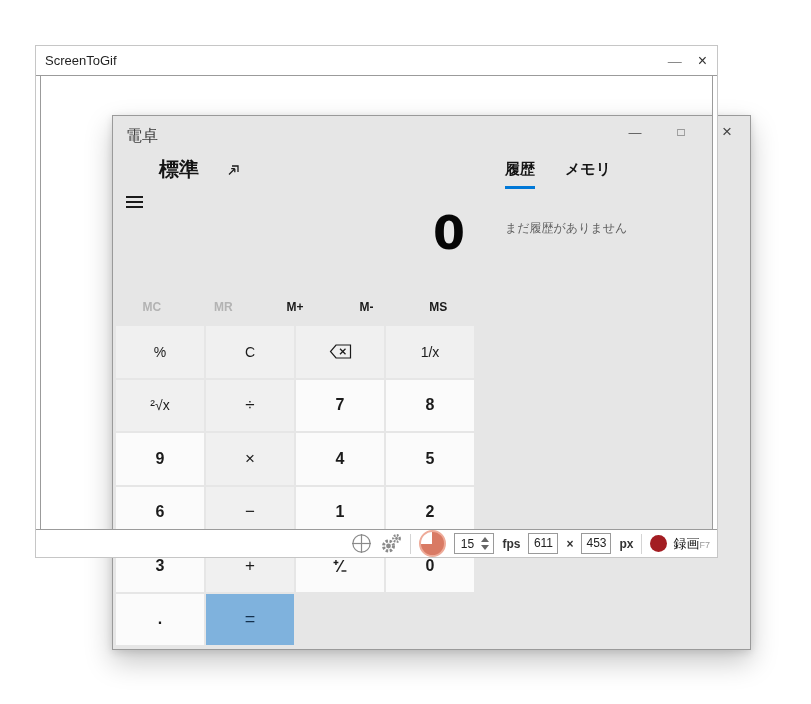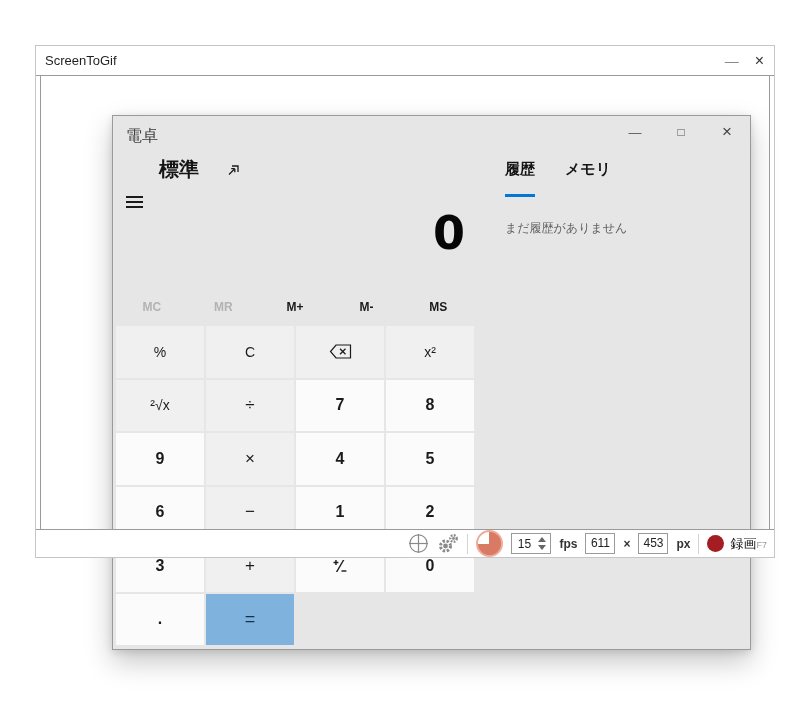--- a/index.html
+++ b/index.html
@@ -17,42 +17,42 @@
   .calc-ctrl.close { font-size:17px; color:#444; }
   .calc-ctrl.max { font-size:12px; color:#555; }
 
   .calc-mode { position:absolute; left:46px; top:40px; font-size:20px; font-weight:700; color:#141414; }
   .keep-on-top { position:absolute; left:113px; top:47px; width:15px; height:15px; }
   .hamburger { position:absolute; left:13px; top:80px; width:17px; height:12px;
                display:flex; flex-direction:column; justify-content:space-between; }
   .hamburger i { display:block; height:2px; background:#1a1a1a; }
 
   .tabs { position:absolute; left:392px; top:44px; display:flex; gap:30px; }
-  .tab { font-size:15px; font-weight:700; color:#141414; padding-bottom:15px; }
+  .tab { font-size:15px; font-weight:700; color:#141414; padding-bottom:7px; }
   .tab.active { border-bottom:3px solid #0078d7; }
   .history-empty { position:absolute; left:392px; top:104px; font-size:12px; color:#5e5e5e; }
 
   .display { position:absolute; left:10px; top:90px; width:342px; text-align:right;
              font-size:46px; font-weight:600; color:#060606; font-family:"DejaVu Sans", sans-serif; }
 
   .memrow { position:absolute; left:3px; top:179px; width:358px; height:24px; display:flex; }
   .mem { flex:1; text-align:center; font-size:12px; font-weight:700; color:#1a1a1a; line-height:24px; }
   .mem.disabled { color:#b3b3b3; }
 
   .keypad { position:absolute; left:3px; top:210px; width:358px; height:319px;
             display:grid; grid-template-columns:repeat(4,1fr); grid-template-rows:repeat(6,1fr); gap:2px; }
   .key { display:flex; align-items:center; justify-content:center; background:#f0f0f0;
          color:#1b1b1b; font-size:14px; }
   .key.num { background:#fbfbfb; font-size:16px; font-weight:600; }
   .key.op { font-size:17px; }
   .key.eq { background:#7fb2dd; color:#14314d; font-size:18px; }
   .key svg { display:block; }
 
   
-  .stg { position:absolute; left:35px; top:45px; width:740px; height:513px; z-index:3;
+  .stg { position:absolute; left:35px; top:45px; width:683px; height:513px; z-index:3;
          border:1px solid #c6c6c6; display:flex; flex-direction:column; background:transparent; }
   .stg-header { height:30px; background:#fff; border-bottom:1px solid #9b9b9b; position:relative; flex:none; }
   .stg-title { position:absolute; left:9px; top:7px; font-size:13px; color:#1f1f1f; }
   .stg-controls { position:absolute; right:10px; top:0; height:30px; display:flex; gap:16px; align-items:center; }
   .stg-min { color:#8a8a8a; font-size:14px; }
   .stg-close { color:#333; font-size:16px; }
   .stg-middle { height:453px; display:flex; flex:none; }
   .stg-edge { width:5px; background:#fff; flex:none; }
   .stg-edge.l { border-right:1px solid #9b9b9b; }
   .stg-edge.r { border-left:1px solid #9b9b9b; }
@@ -128,21 +128,21 @@
       <div class="key">%</div>
       <div class="key">C</div>
       <div class="key">
         <svg width="23" height="15" viewBox="0 0 23 15">
           <path d="M7 1 H21.5 V14 H7 L1.5 7.5 Z" fill="none" stroke="#1b1b1b" stroke-width="1.2"></path>
           <line x1="11" y1="4.8" x2="16.5" y2="10.2" stroke="#1b1b1b" stroke-width="1.2"></line>
           <line x1="16.5" y1="4.8" x2="11" y2="10.2" stroke="#1b1b1b" stroke-width="1.2"></line>
         </svg>
       </div>
 
-      <div class="key">x²</div>
+      <div class="key">1/x</div>
       <div class="key">²√x</div>
       <div class="key op">÷</div>
 
       <div class="key num">7</div>
       <div class="key num">8</div>
       <div class="key num">9</div>
       <div class="key op">×</div>
 
       <div class="key num">4</div>
       <div class="key num">5</div>

